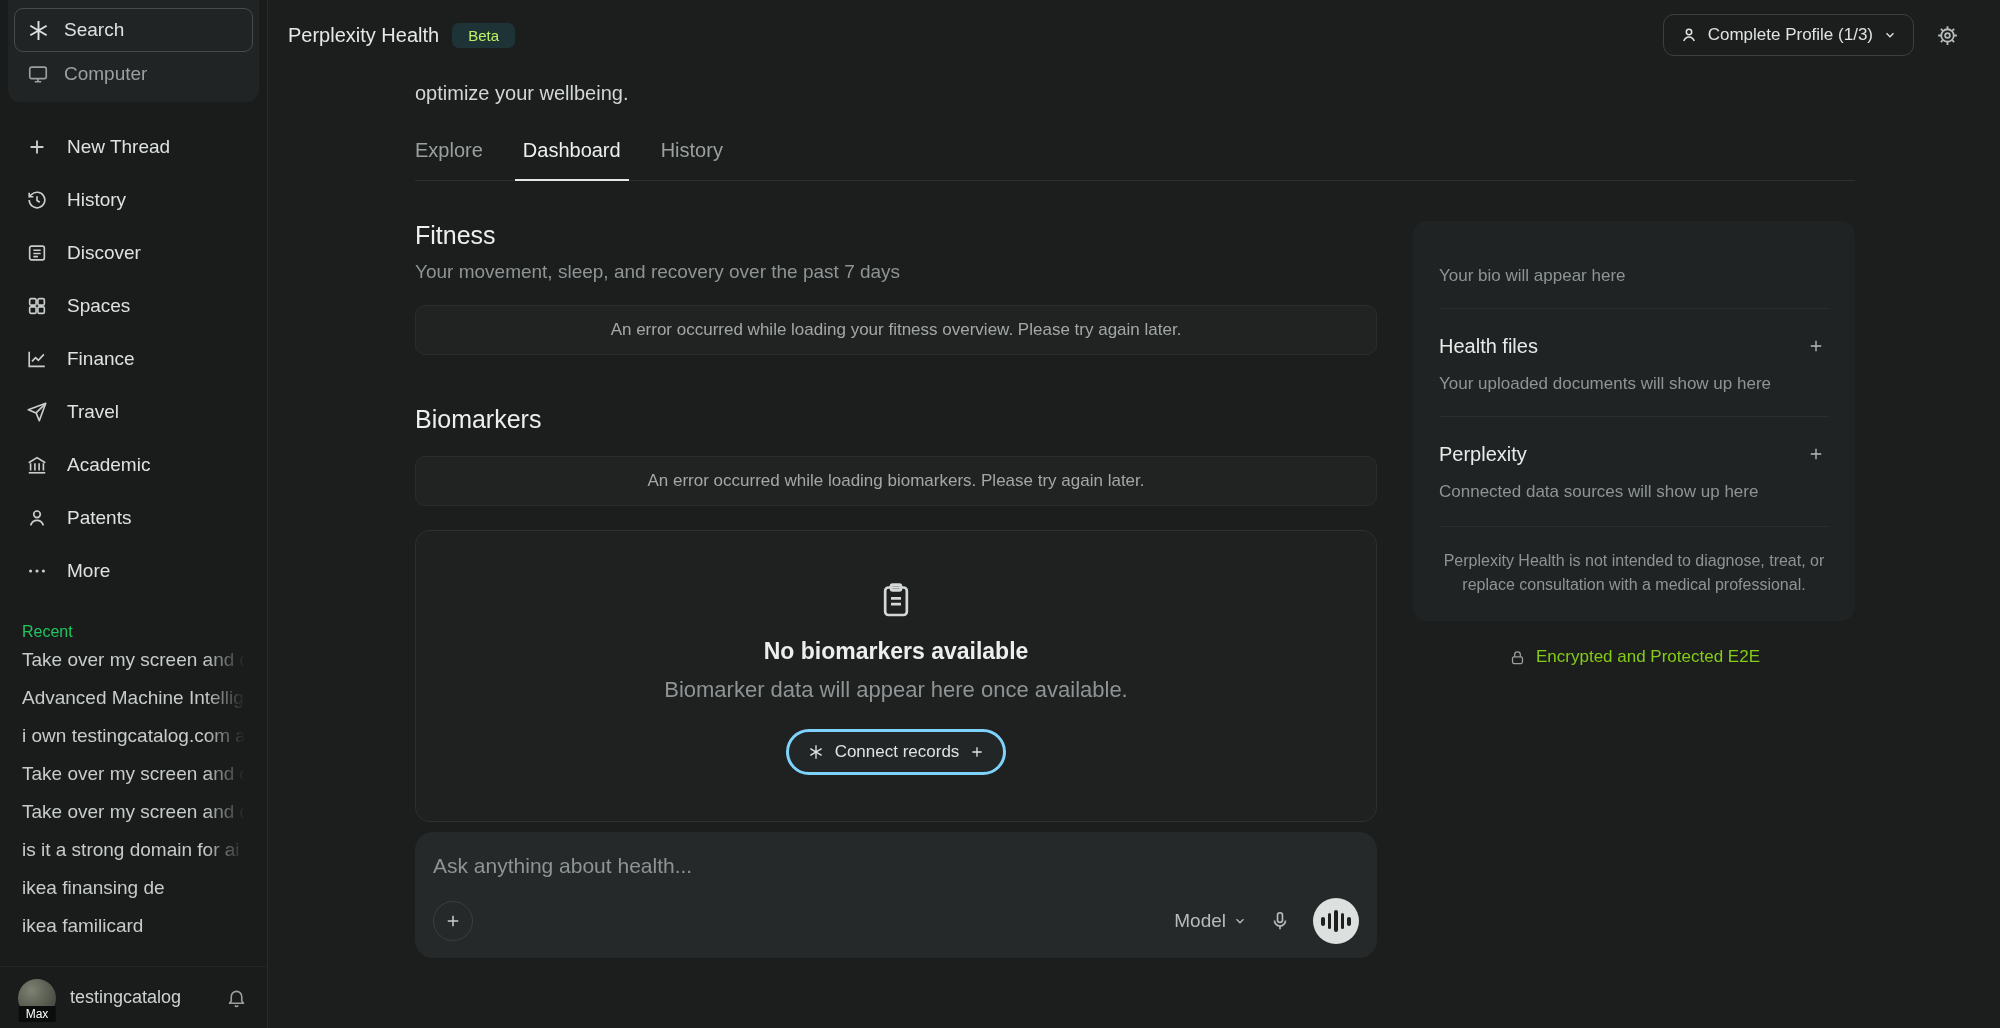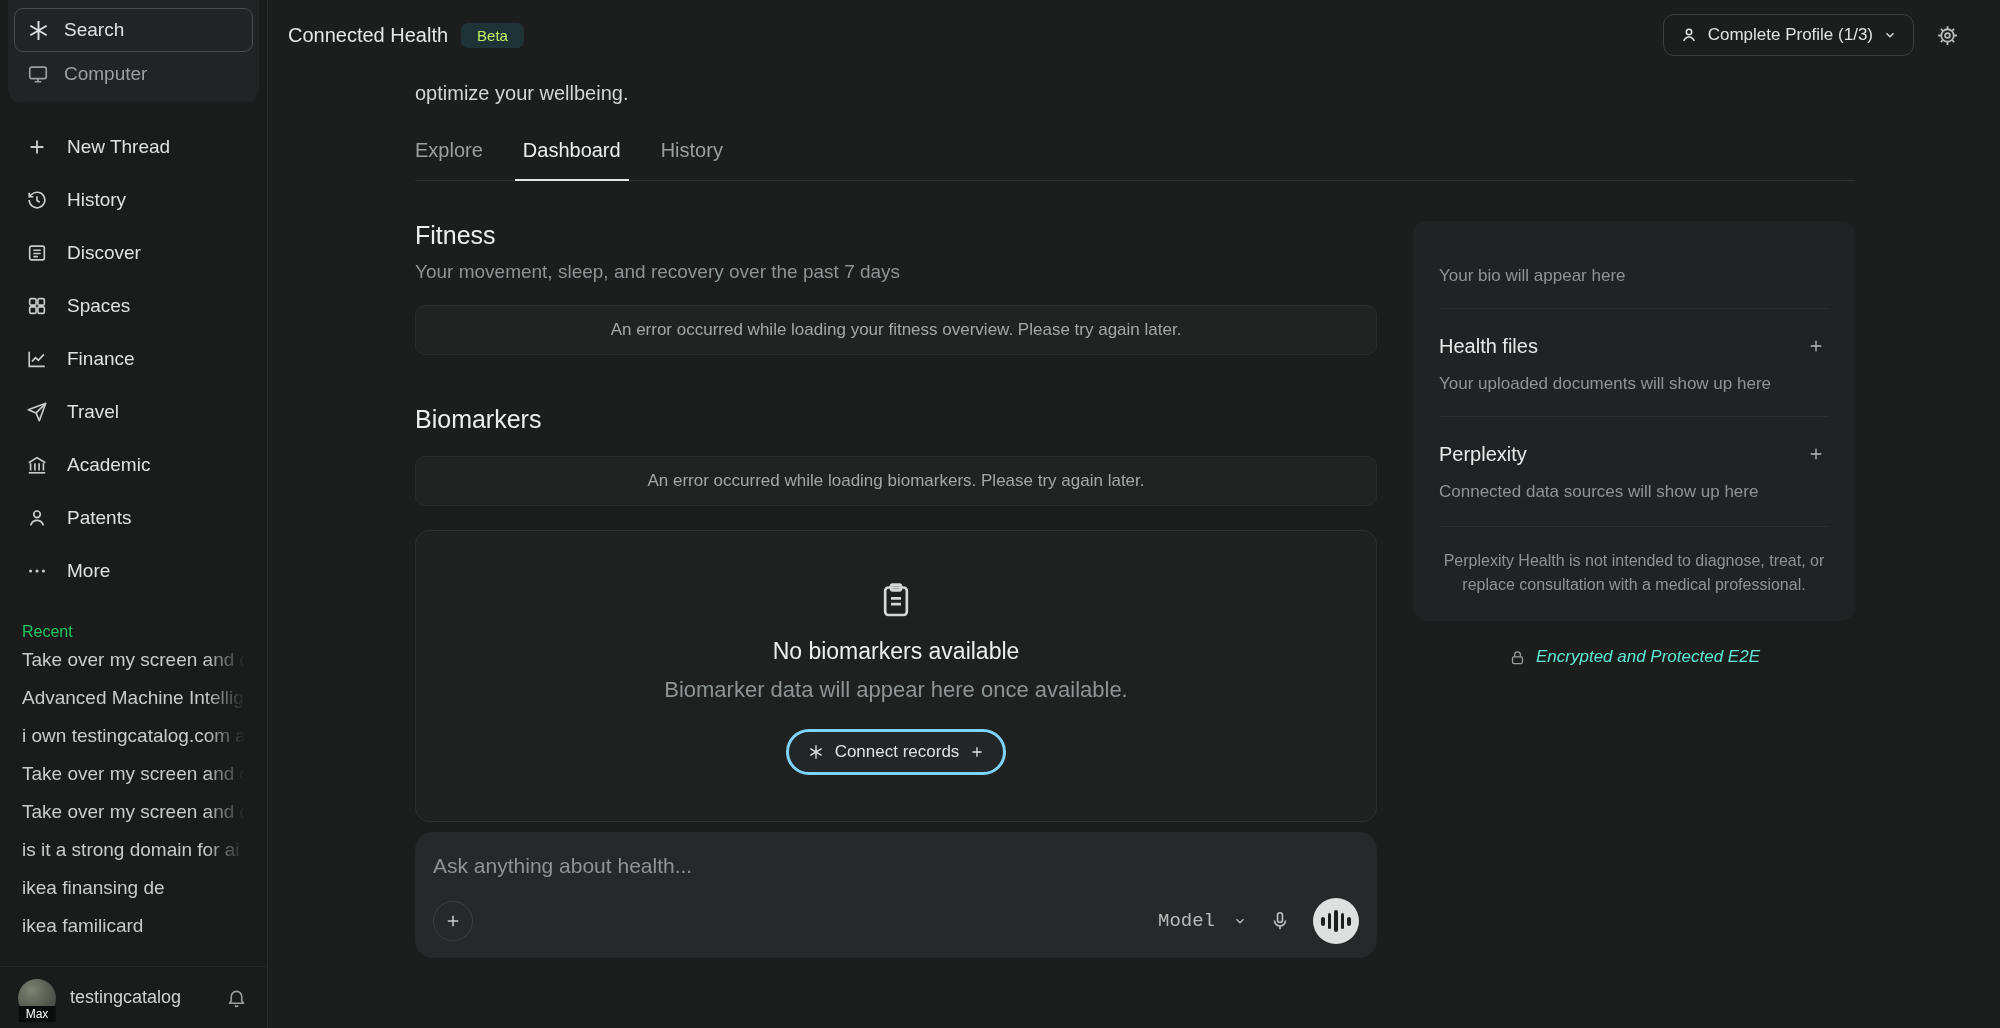--- a/index.html
+++ b/index.html
@@ -67,59 +67,59 @@
   .section-title { font-size:25px; font-weight:500; color:#edefee; }
   .section-sub { margin-top:11px; font-size:19px; color:#8e9494; }
   .error-box { margin-top:22px; background:#212323; border:1px solid #2a2d2d; border-radius:10px;
                height:50px; display:flex; align-items:center; justify-content:center;
                color:#a3a8a7; font-size:17px; }
   .biomarkers-title { margin-top:50px; }
 
   .empty-card { margin-top:24px; background:#1f2121; border:1px solid #2c2f2f; border-radius:14px;
                 height:292px; display:flex; flex-direction:column; align-items:center; justify-content:center; }
   .clipboard { color:#d4d8d7; }
-  .empty-title { margin-top:16px; font-size:23px; font-weight:400; color:#edefee; }
+  .empty-title { margin-top:16px; font-size:23px; font-weight:700; color:#edefee; }
   .empty-sub { margin-top:12px; font-size:22px; color:#8e9494; }
   .connect-btn { margin-top:26px; display:flex; align-items:center; gap:10px; background:#232626;
                  border:3px solid #7dd3fc; border-radius:999px; padding:10px 18px;
                  color:#dfe3e2; font-size:17px; cursor:pointer; font-family:inherit; }
   .connect-btn .icn { width:18px; height:18px; }
 
   .composer { margin-top:10px; background:#262929; border-radius:18px; padding:22px 18px 14px;
               display:flex; flex-direction:column; gap:20px; }
   .composer-input { background:transparent; border:none; outline:none; width:100%;
                     color:#e6e8e6; font-size:21px; font-family:inherit; }
   .composer-input::placeholder { color:#8e9494; }
   .composer-bottom { display:flex; align-items:center; justify-content:space-between; }
   .plus-btn { width:40px; height:40px; border-radius:50%; border:1px solid #3b3f3f; background:transparent;
               color:#c7cccb; display:flex; align-items:center; justify-content:center; cursor:pointer; }
   .composer-right { display:flex; align-items:center; gap:20px; }
-  .model-btn { display:flex; align-items:center; gap:18px; background:none; border:none;
-               color:#b7bcbb; font-size:19px; cursor:pointer; font-family:Liberation Mono, monospace; }
+  .model-btn { display:flex; align-items:center; gap:7px; background:none; border:none;
+               color:#b7bcbb; font-size:19px; cursor:pointer; font-family:Liberation Sans, sans-serif; }
   .mic-btn { background:none; border:none; color:#b7bcbb; cursor:pointer; display:flex; }
   .voice-btn { width:46px; height:46px; border-radius:50%; background:#dce1e0; border:none;
                display:flex; align-items:center; justify-content:center; cursor:pointer; }
   .voice-bars { display:flex; align-items:center; gap:3px; }
   .voice-bars span { width:3.5px; background:#1d1f1f; border-radius:2px; }
   .voice-bars span:nth-child(1){height:9px;} .voice-bars span:nth-child(2){height:16px;}
   .voice-bars span:nth-child(3){height:22px;} .voice-bars span:nth-child(4){height:16px;}
   .voice-bars span:nth-child(5){height:9px;}
 
   
   .side-card { background:#202323; border-radius:14px; padding:24px 26px 24px; }
   .side-section { padding:6px 0 22px; }
   .side-section + .side-section { border-top:1px solid rgba(255,255,255,0.05); padding-top:24px; }
   .side-head { display:flex; align-items:center; justify-content:space-between; }
   .side-title { font-size:20px; font-weight:500; color:#e8ebea; }
   .plus-sm { background:none; border:none; color:#b7bcbb; cursor:pointer; display:flex; }
   .side-hint { margin-top:15px; font-size:17px; color:#8e9494; }
   .side-disclaimer { border-top:1px solid rgba(255,255,255,0.05); padding-top:22px; margin-top:2px;
                      color:#8e9494; font-size:16px; line-height:1.5; text-align:center; }
   .encrypted { margin-top:26px; display:flex; align-items:center; justify-content:center; gap:10px;
-               color:#5eead4; font-size:17px;font-style:italic; }
+               color:#84cc16; font-size:17px; }
   .encrypted .icn { width:18px; height:18px; color:#9aa09f; }
 </style>
 </head>
 <body>
 
 <div class="app">
 
   <aside class="sidebar">
     <div class="sidebar-top">
       <div class="top-item selected">
@@ -254,21 +254,21 @@
               <path d="M10.3 21a1.8 1.8 0 0 0 3.4 0"></path>
             </svg>
         </span>
       </button>
     </div>
   </aside>
 
   <main class="main">
     <header class="topbar">
       <div class="app-title">
-        <span>Connected Health</span>
+        <span>Perplexity Health</span>
         <span class="beta">Beta</span>
       </div>
       <div class="topbar-right">
         <button class="profile-btn">
           <span class="icn" style="width:18px;height:18px;">
             <svg width="18" height="18" viewBox="0 0 24 24" fill="none" stroke="currentColor" stroke-width="2">
                 <circle cx="12" cy="8" r="3.6"></circle>
                 <path d="M5 20c1.4-3.6 4-5.4 7-5.4s5.6 1.8 7 5.4"></path>
               </svg>
           </span>

